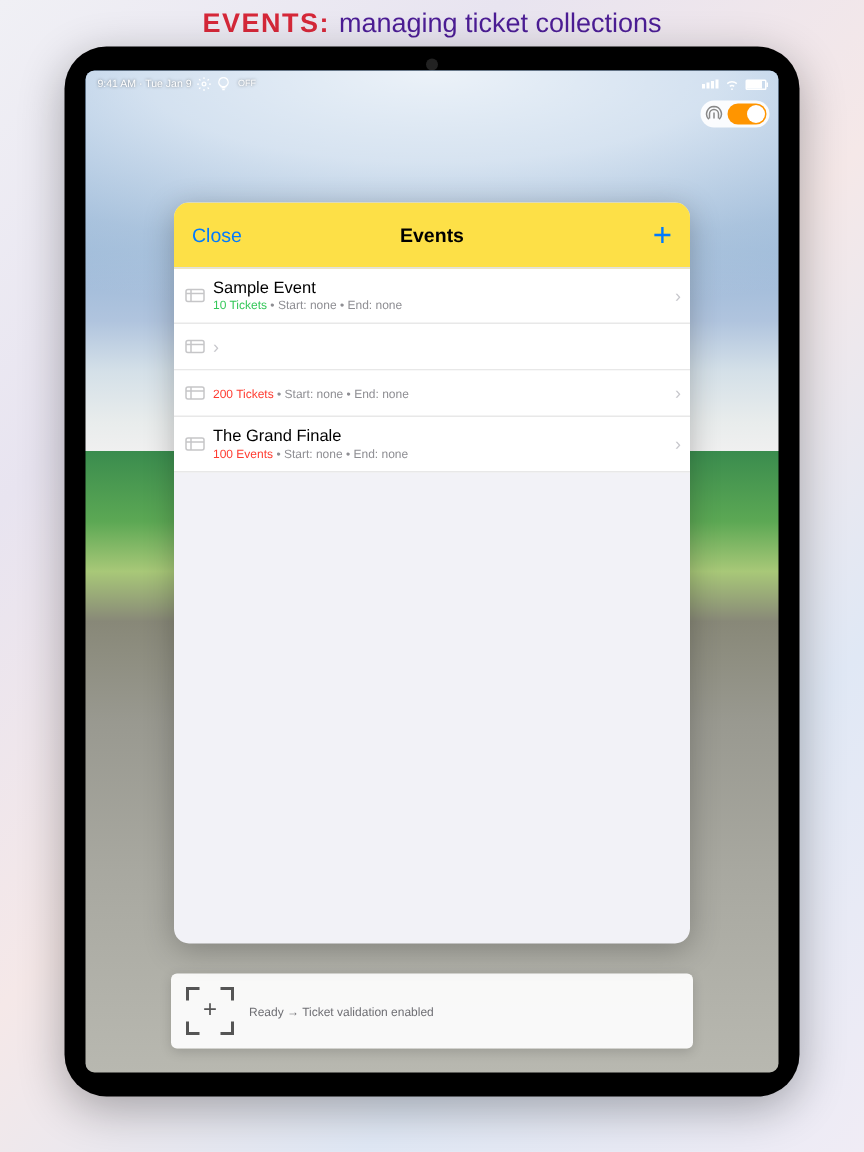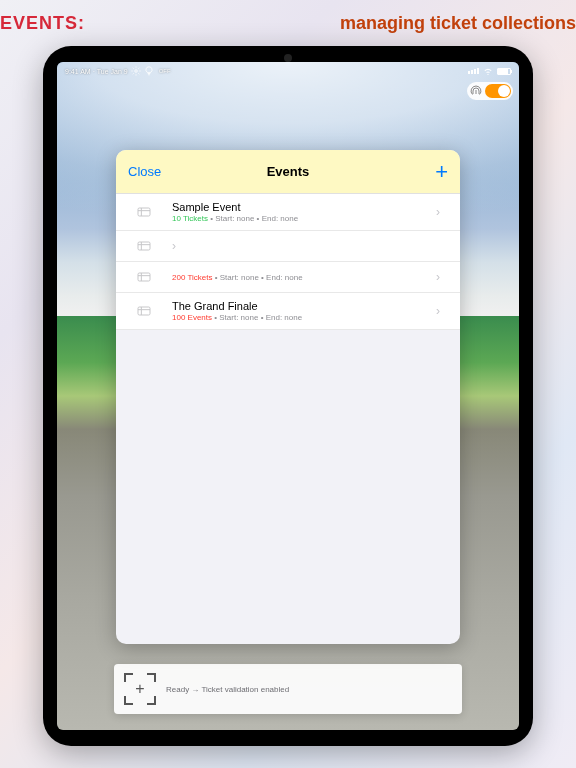--- a/index.html
+++ b/index.html
@@ -1,19 +1,19 @@
 <!DOCTYPE html>
 <html><head>
   <meta charset="utf-8">
   <style>
     *{margin:0;padding:0;box-sizing:border-box;font-family:-apple-system,BlinkMacSystemFont,'Segoe UI',sans-serif}
     body{width:576px;height:768px;overflow:hidden;background:linear-gradient(135deg,#f0f0f5 0%,#e8e4f0 25%,#f5e8e8 50%,#e0e8f5 75%,#f0ecf5 100%);position:relative}
-    .promo-header{height:46px;display:flex;align-items:center;justify-content:space-between;font-size:18px;font-weight:500}
+    .promo-header{height:31px;display:flex;align-items:center;justify-content:center;font-size:18px;font-weight:500}
     .promo-accent{color:#d62839;font-weight:700;letter-spacing:1px;margin-right:6px}
-    .promo-text{color:#c2410c;font-weight:700}
+    .promo-text{color:#4c1d95;font-weight:400}
     .ipad-frame{width:490px;height:700px;margin:0 auto;background:#000;border-radius:28px;padding:16px 14px;position:relative;box-shadow:0 8px 30px rgba(0,0,0,0.3)}
     .camera{width:8px;height:8px;background:#222;border-radius:50%;position:absolute;top:8px;left:50%;transform:translateX(-50%)}
     .screen{width:100%;height:100%;border-radius:6px;overflow:hidden;position:relative;background:linear-gradient(180deg,#7fa8d4 0%,#9ab8d8 18%,#b0c4de 25%,#d4e0e8 30%,#e8ecec 35%,#f0f0f0 38%,#3a8c4e 38%,#5ca854 45%,#a8c878 50%,#888878 55%,#999990 65%,#a8a8a0 80%,#b8b8b0 100%)}
     .clouds{position:absolute;top:0;left:0;right:0;height:38%;background:radial-gradient(ellipse 140% 80% at 50% 0%,rgba(255,255,255,0.85) 0%,rgba(255,255,255,0.65) 30%,rgba(200,215,230,0.4) 60%,transparent 80%)}
     .status-bar{position:absolute;top:0;left:0;right:0;height:18px;display:flex;align-items:center;padding:0 8px;font-size:7px;color:#fff;text-shadow:0 0 2px rgba(0,0,0,0.5);z-index:3}
     .status-left{display:flex;align-items:center;gap:3px}
     .status-right{margin-left:auto;display:flex;align-items:center;gap:4px}
     .gear{width:10px;height:10px;display:inline-block}
     .gear svg{width:100%;height:100%}
     .off-badge{font-size:6px;padding:0 2px;color:#fff}
@@ -22,26 +22,26 @@
     .signal span:nth-child(1){height:3px}.signal span:nth-child(2){height:4px}.signal span:nth-child(3){height:5px}.signal span:nth-child(4){height:6px}
     .wifi{width:10px;height:7px}
     .battery{width:14px;height:7px;border:1px solid #fff;border-radius:1px;position:relative}
     .battery::after{content:'';position:absolute;right:-2px;top:1px;width:1px;height:3px;background:#fff}
     .battery-fill{width:80%;height:100%;background:#fff}
     .top-toggle{position:absolute;top:20px;right:6px;z-index:3;display:flex;align-items:center;gap:2px;background:rgba(255,255,255,0.9);border-radius:10px;padding:2px}
     .toggle-icon{width:14px;height:14px;display:flex;align-items:center;justify-content:center;color:#888}
     .switch{width:26px;height:14px;background:#ff9500;border-radius:7px;position:relative}
     .switch::after{content:'';position:absolute;right:1px;top:1px;width:12px;height:12px;background:#fff;border-radius:50%}
     .modal{position:absolute;top:88px;left:50%;transform:translateX(-50%);width:344px;height:494px;background:#f2f2f7;border-radius:10px;overflow:hidden;z-index:5;box-shadow:0 4px 20px rgba(0,0,0,0.25)}
-    .modal-hdr{height:44px;background:#fef9c3;display:flex;align-items:center;padding:0 12px;border-bottom:1px solid #e0e0e0;position:relative}
+    .modal-hdr{height:44px;background:#fde047;display:flex;align-items:center;padding:0 12px;border-bottom:1px solid #e0e0e0;position:relative}
     .close-btn{color:#007aff;font-size:13px;cursor:pointer}
     .modal-title{position:absolute;left:50%;transform:translateX(-50%);font-size:13px;font-weight:700;color:#000}
     .add-btn{margin-left:auto;color:#007aff;font-size:22px;font-weight:300;cursor:pointer;line-height:1}
     .section-hdr{font-size:8px;color:#8e8e93;padding:12px 12px 4px;text-transform:uppercase;letter-spacing:0.3px}
-    .row{background:#fff;padding:7px 20px;display:flex;align-items:center;gap:20px;border-bottom:0.5px solid #e8e8e8;cursor:pointer}
+    .row{background:#fff;padding:7px 6px;display:flex;align-items:center;gap:4px;border-bottom:0.5px solid #e8e8e8;cursor:pointer}
     .row-icon{width:16px;height:16px;flex-shrink:0;opacity:0.5}
     .row-content{flex:1;min-width:0}
     .row-title{font-size:11px;color:#000;font-weight:400}
     .row-sub{font-size:8px;margin-top:1px;color:#8e8e93}
     .tickets-green{color:#34c759;font-weight:500}
     .tickets-red{color:#ff3b30;font-weight:500}
     .chevron{color:#c7c7cc;font-size:12px}
     .scan-bar{position:absolute;bottom:16px;left:50%;transform:translateX(-50%);width:348px;height:50px;background:rgba(255,255,255,0.92);border-radius:4px;display:flex;align-items:center;padding:0 10px;gap:10px;z-index:4;box-shadow:0 2px 8px rgba(0,0,0,0.15)}
     .scan-frame{width:32px;height:32px;position:relative;display:flex;align-items:center;justify-content:center}
     .corner{position:absolute;width:9px;height:9px;border:2px solid #555}

